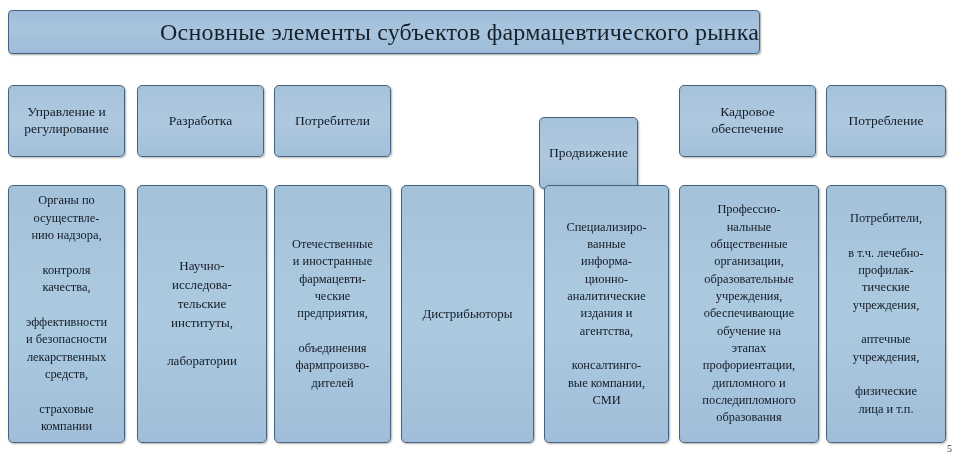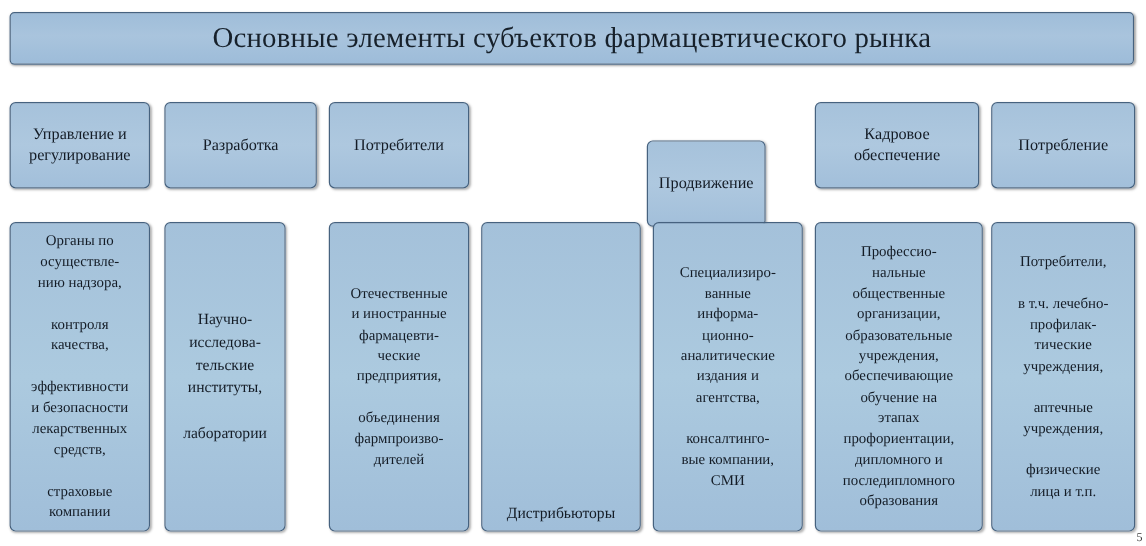--- a/index.html
+++ b/index.html
@@ -18,29 +18,29 @@
     position: absolute;
     left: 0; top: 0;
     width: 955px;
     height: 455px;
   }
   
   .title-bar {
     position: absolute;
     left: 8px;
     top: 10px;
-    width: 937px;
+    width: 752px;
     height: 44px;
     background: linear-gradient(to bottom, #9fbdd9 0%, #a9c4dd 45%, #9dbcd9 100%);
     border: 1px solid #46627f;
     border-radius: 4px;
     box-shadow: 1px 1px 2px rgba(0,0,0,0.35);
     display: flex;
     align-items: center;
-    justify-content: center;
+    justify-content: flex-end;
     box-sizing: border-box;
   }
   .title-text {
     font-size: 24px;
     color: #17212b;
     letter-spacing: 0.2px;
     text-align: center;
     line-height: 1.1;
   }
   
@@ -152,40 +152,40 @@
 качества,
 
 эффективности
 и безопасности
 лекарственных
 средств,
 
 страховые
 компании</div>
     </div>
-    <div class="det-box" style="left:129px; width:101px;">
+    <div class="det-box" style="left:129px; width:130px;">
       <div class="det-text">Научно-
 исследова-
 тельские
 институты,
 
 лаборатории</div>
     </div>
     <div class="det-box" style="left:266px; width:117px;">
       <div class="det-text small">Отечественные
 и иностранные
 фармацевти-
 ческие
 предприятия,
 
 объединения
 фармпроизво-
 дителей</div>
     </div>
-    <div class="det-box" style="left:393px; width:133px;align-items:flex-end;">
+    <div class="det-box" style="left:393px; width:133px;">
       <div class="det-text">Дистрибьюторы</div>
     </div>
     <div class="det-box" style="left:536px; width:125px;">
       <div class="det-text small">Специализиро-
 ванные
 информа-
 ционно-
 аналитические
 издания и
 агентства,

